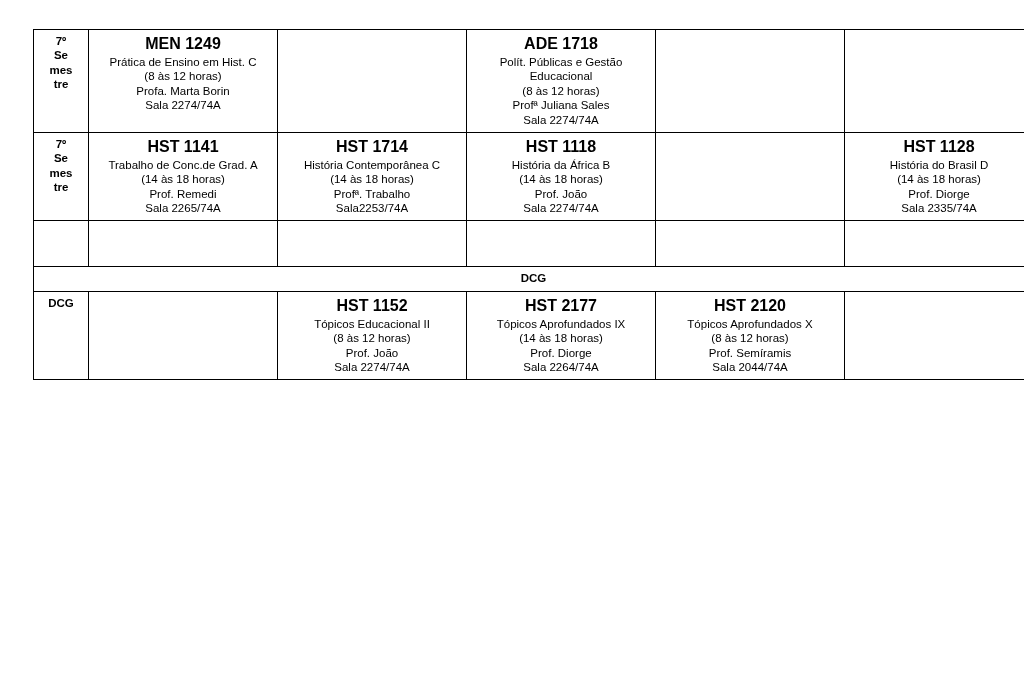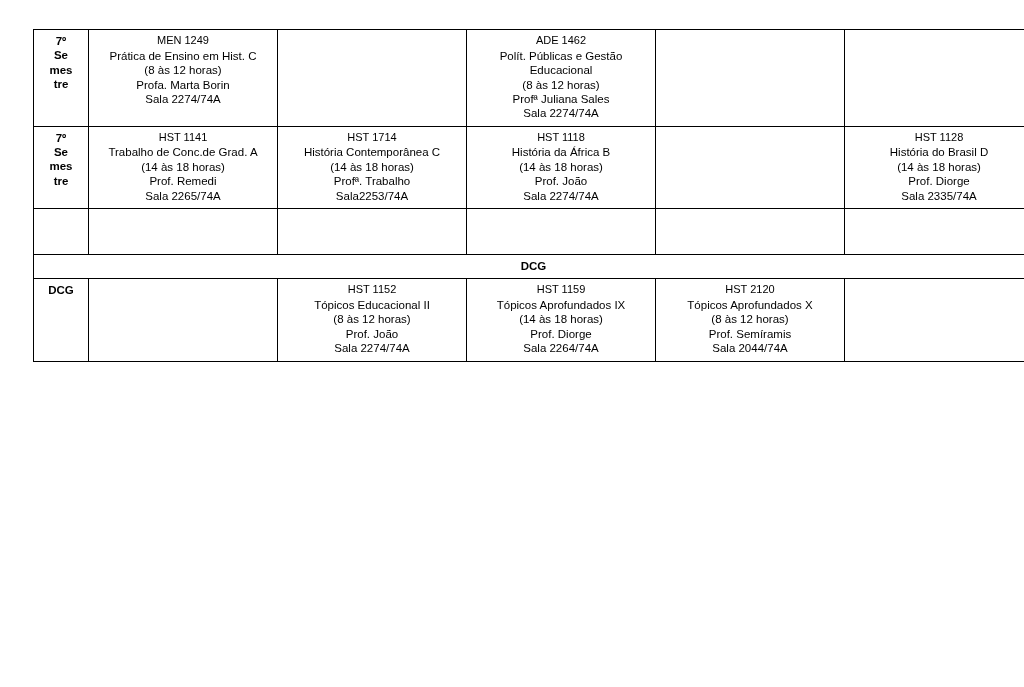--- a/index.html
+++ b/index.html
@@ -42,22 +42,22 @@
     font-size: 12px;
     line-height: 1.3;
     text-align: center;
     vertical-align: top;
     padding-top: 5px;
   }
   td.cell {
     width: 182px;
   }
   .code {
-    font-weight: normal;
-    font-size: 11px;
+    font-weight: bold;
+    font-size: 16px;
     display: block;
     margin-bottom: 1px;
   }
   .line {
     display: block;
   }
   tr.empty-row td {
     height: 36px;
   }
   td.dcg-banner {
@@ -94,21 +94,21 @@
         </td>
         <td class="cell">
           <span class="code">MEN 1249</span>
           <span class="line">Prática de Ensino em Hist. C</span>
           <span class="line">(8 às 12 horas)</span>
           <span class="line">Profa. Marta Borin</span>
           <span class="line">Sala 2274/74A</span>
         </td>
         <td class="cell blank"></td>
         <td class="cell">
-          <span class="code">ADE 1462</span>
+          <span class="code">ADE 1718</span>
           <span class="line">Polít. Públicas e Gestão</span>
           <span class="line">Educacional</span>
           <span class="line">(8 às 12 horas)</span>
           <span class="line">Profª Juliana Sales</span>
           <span class="line">Sala 2274/74A</span>
         </td>
         <td class="cell blank"></td>
         <td class="cell blank"></td>
       </tr>
 
@@ -167,21 +167,21 @@
         <td class="dcg-label">DCG</td>
         <td class="cell blank"></td>
         <td class="cell">
           <span class="code">HST 1152</span>
           <span class="line">Tópicos Educacional II</span>
           <span class="line">(8 às 12 horas)</span>
           <span class="line">Prof. João</span>
           <span class="line">Sala 2274/74A</span>
         </td>
         <td class="cell">
-          <span class="code">HST 1159</span>
+          <span class="code">HST 2177</span>
           <span class="line">Tópicos Aprofundados IX</span>
           <span class="line">(14 às 18 horas)</span>
           <span class="line">Prof. Diorge</span>
           <span class="line">Sala 2264/74A</span>
         </td>
         <td class="cell">
           <span class="code">HST 2120</span>
           <span class="line">Tópicos Aprofundados X</span>
           <span class="line">(8 às 12 horas)</span>
           <span class="line">Prof. Semíramis</span>

